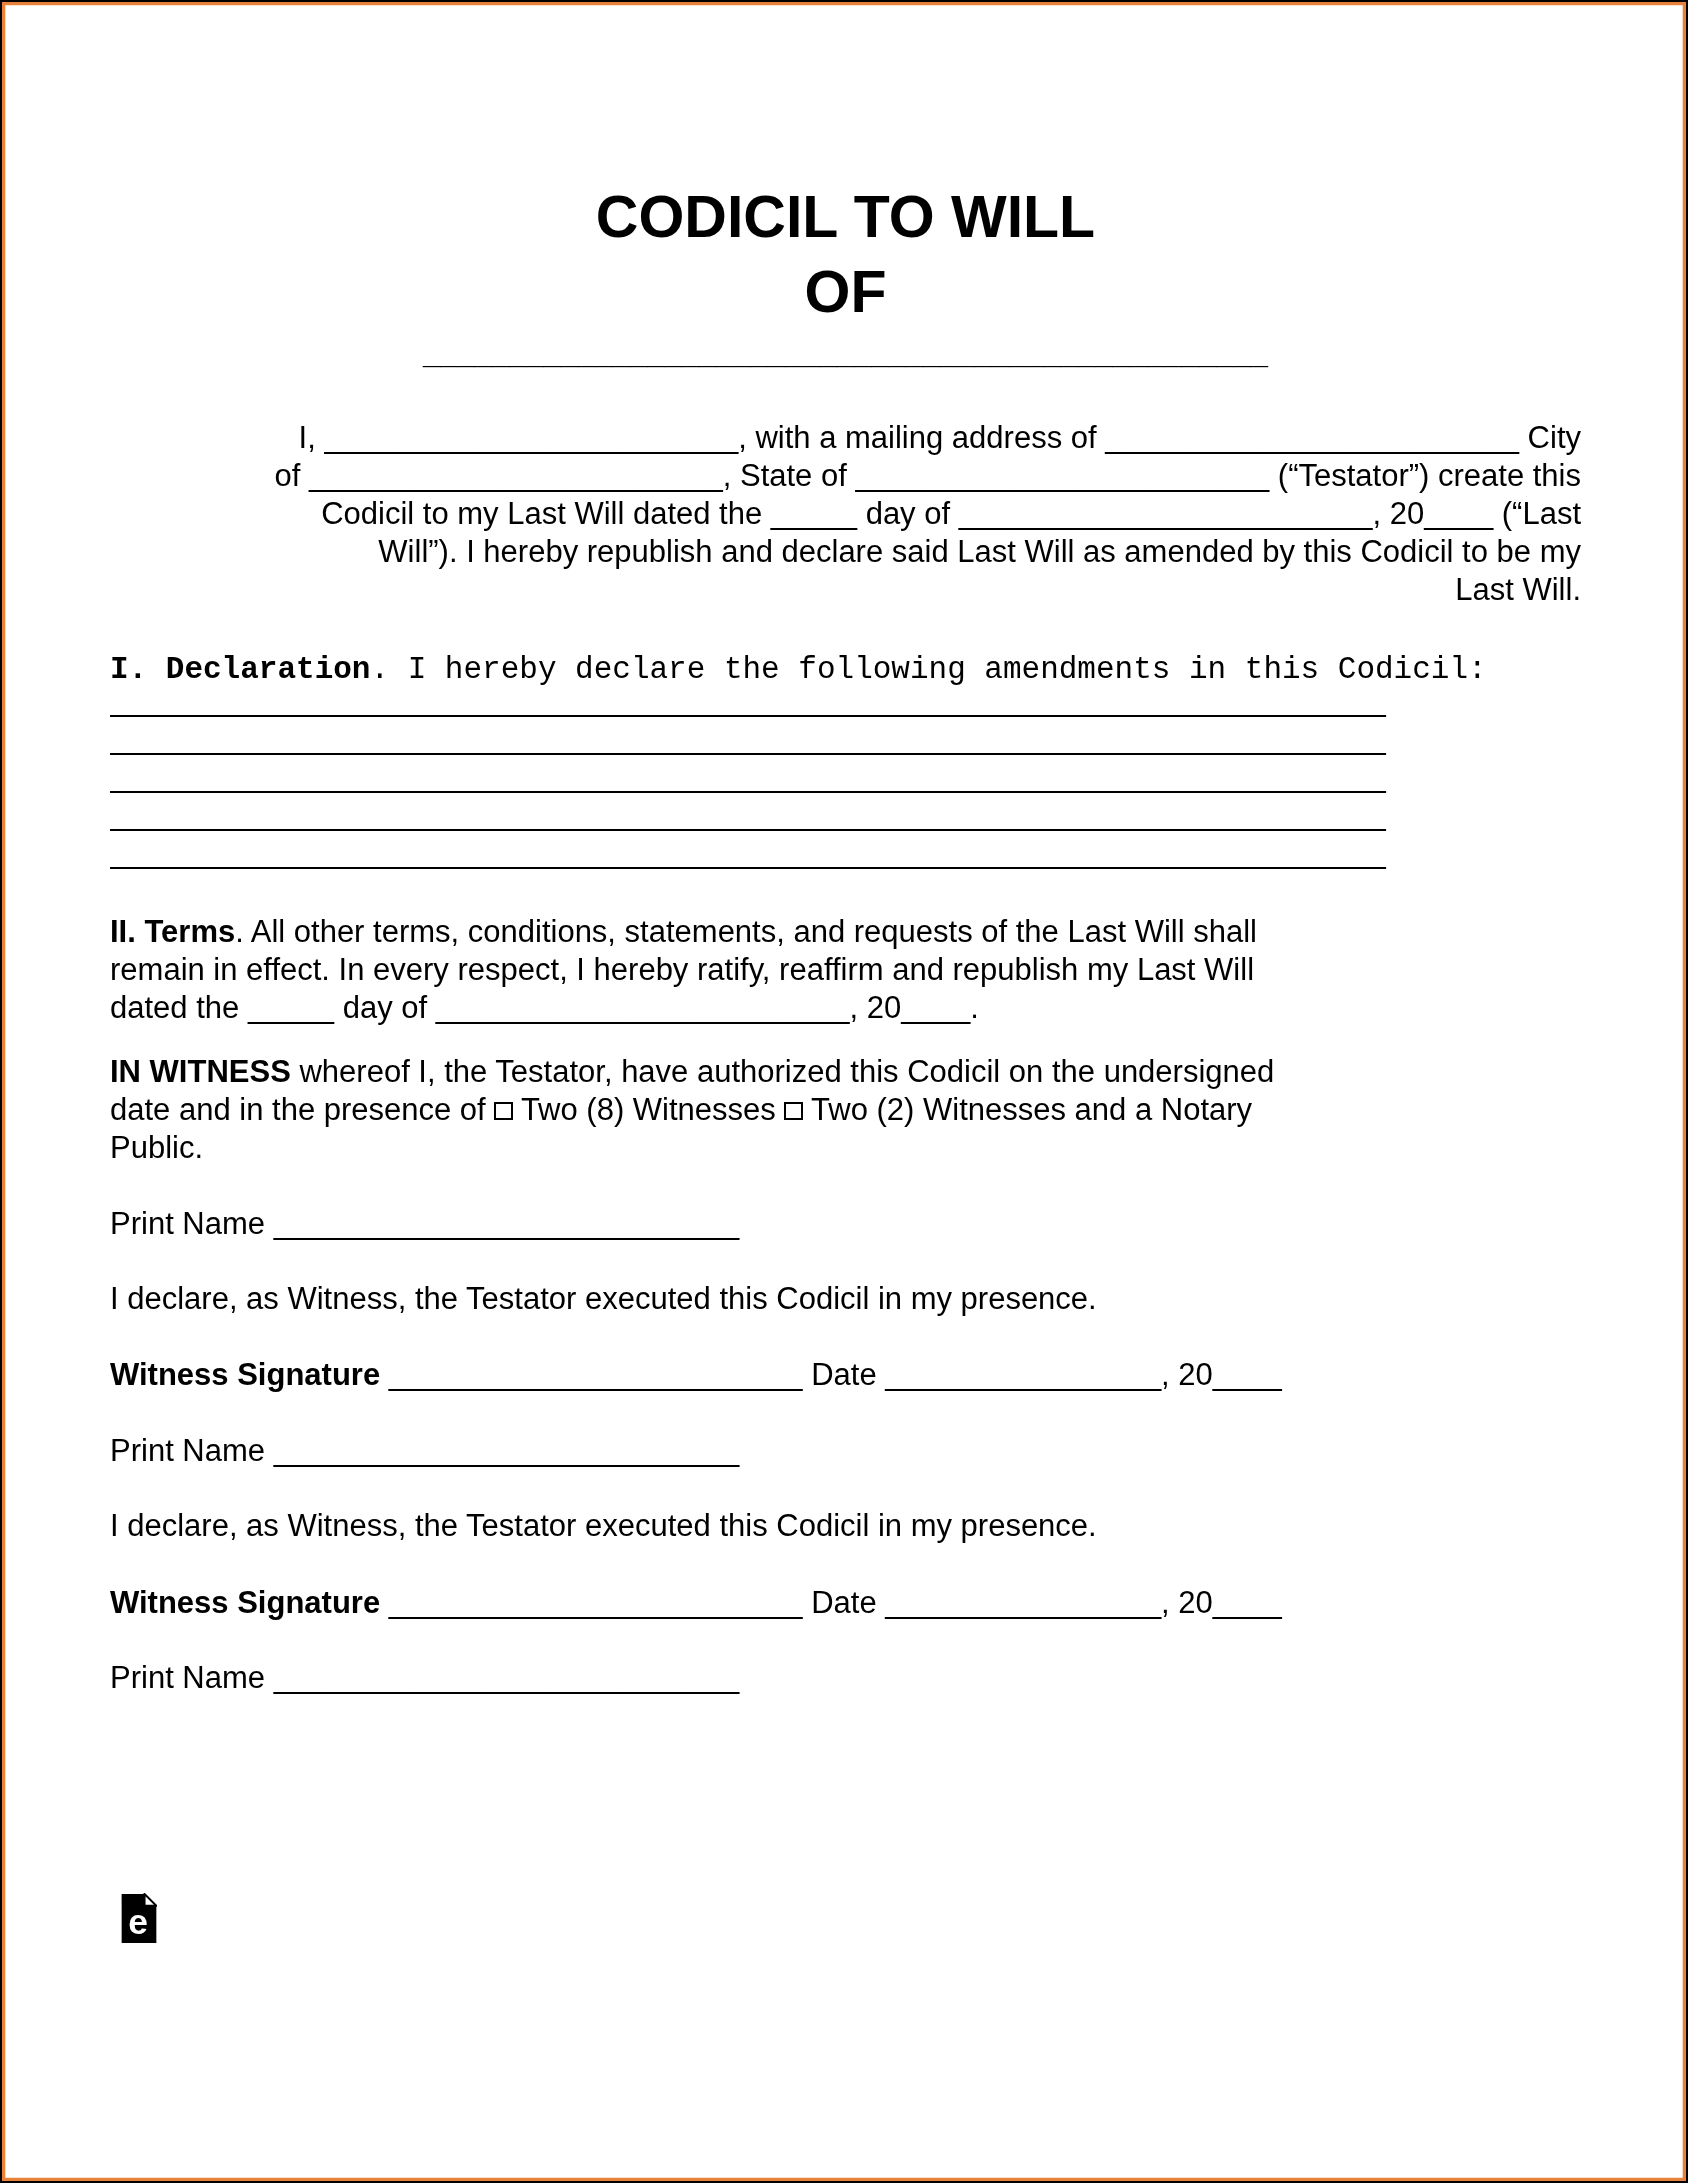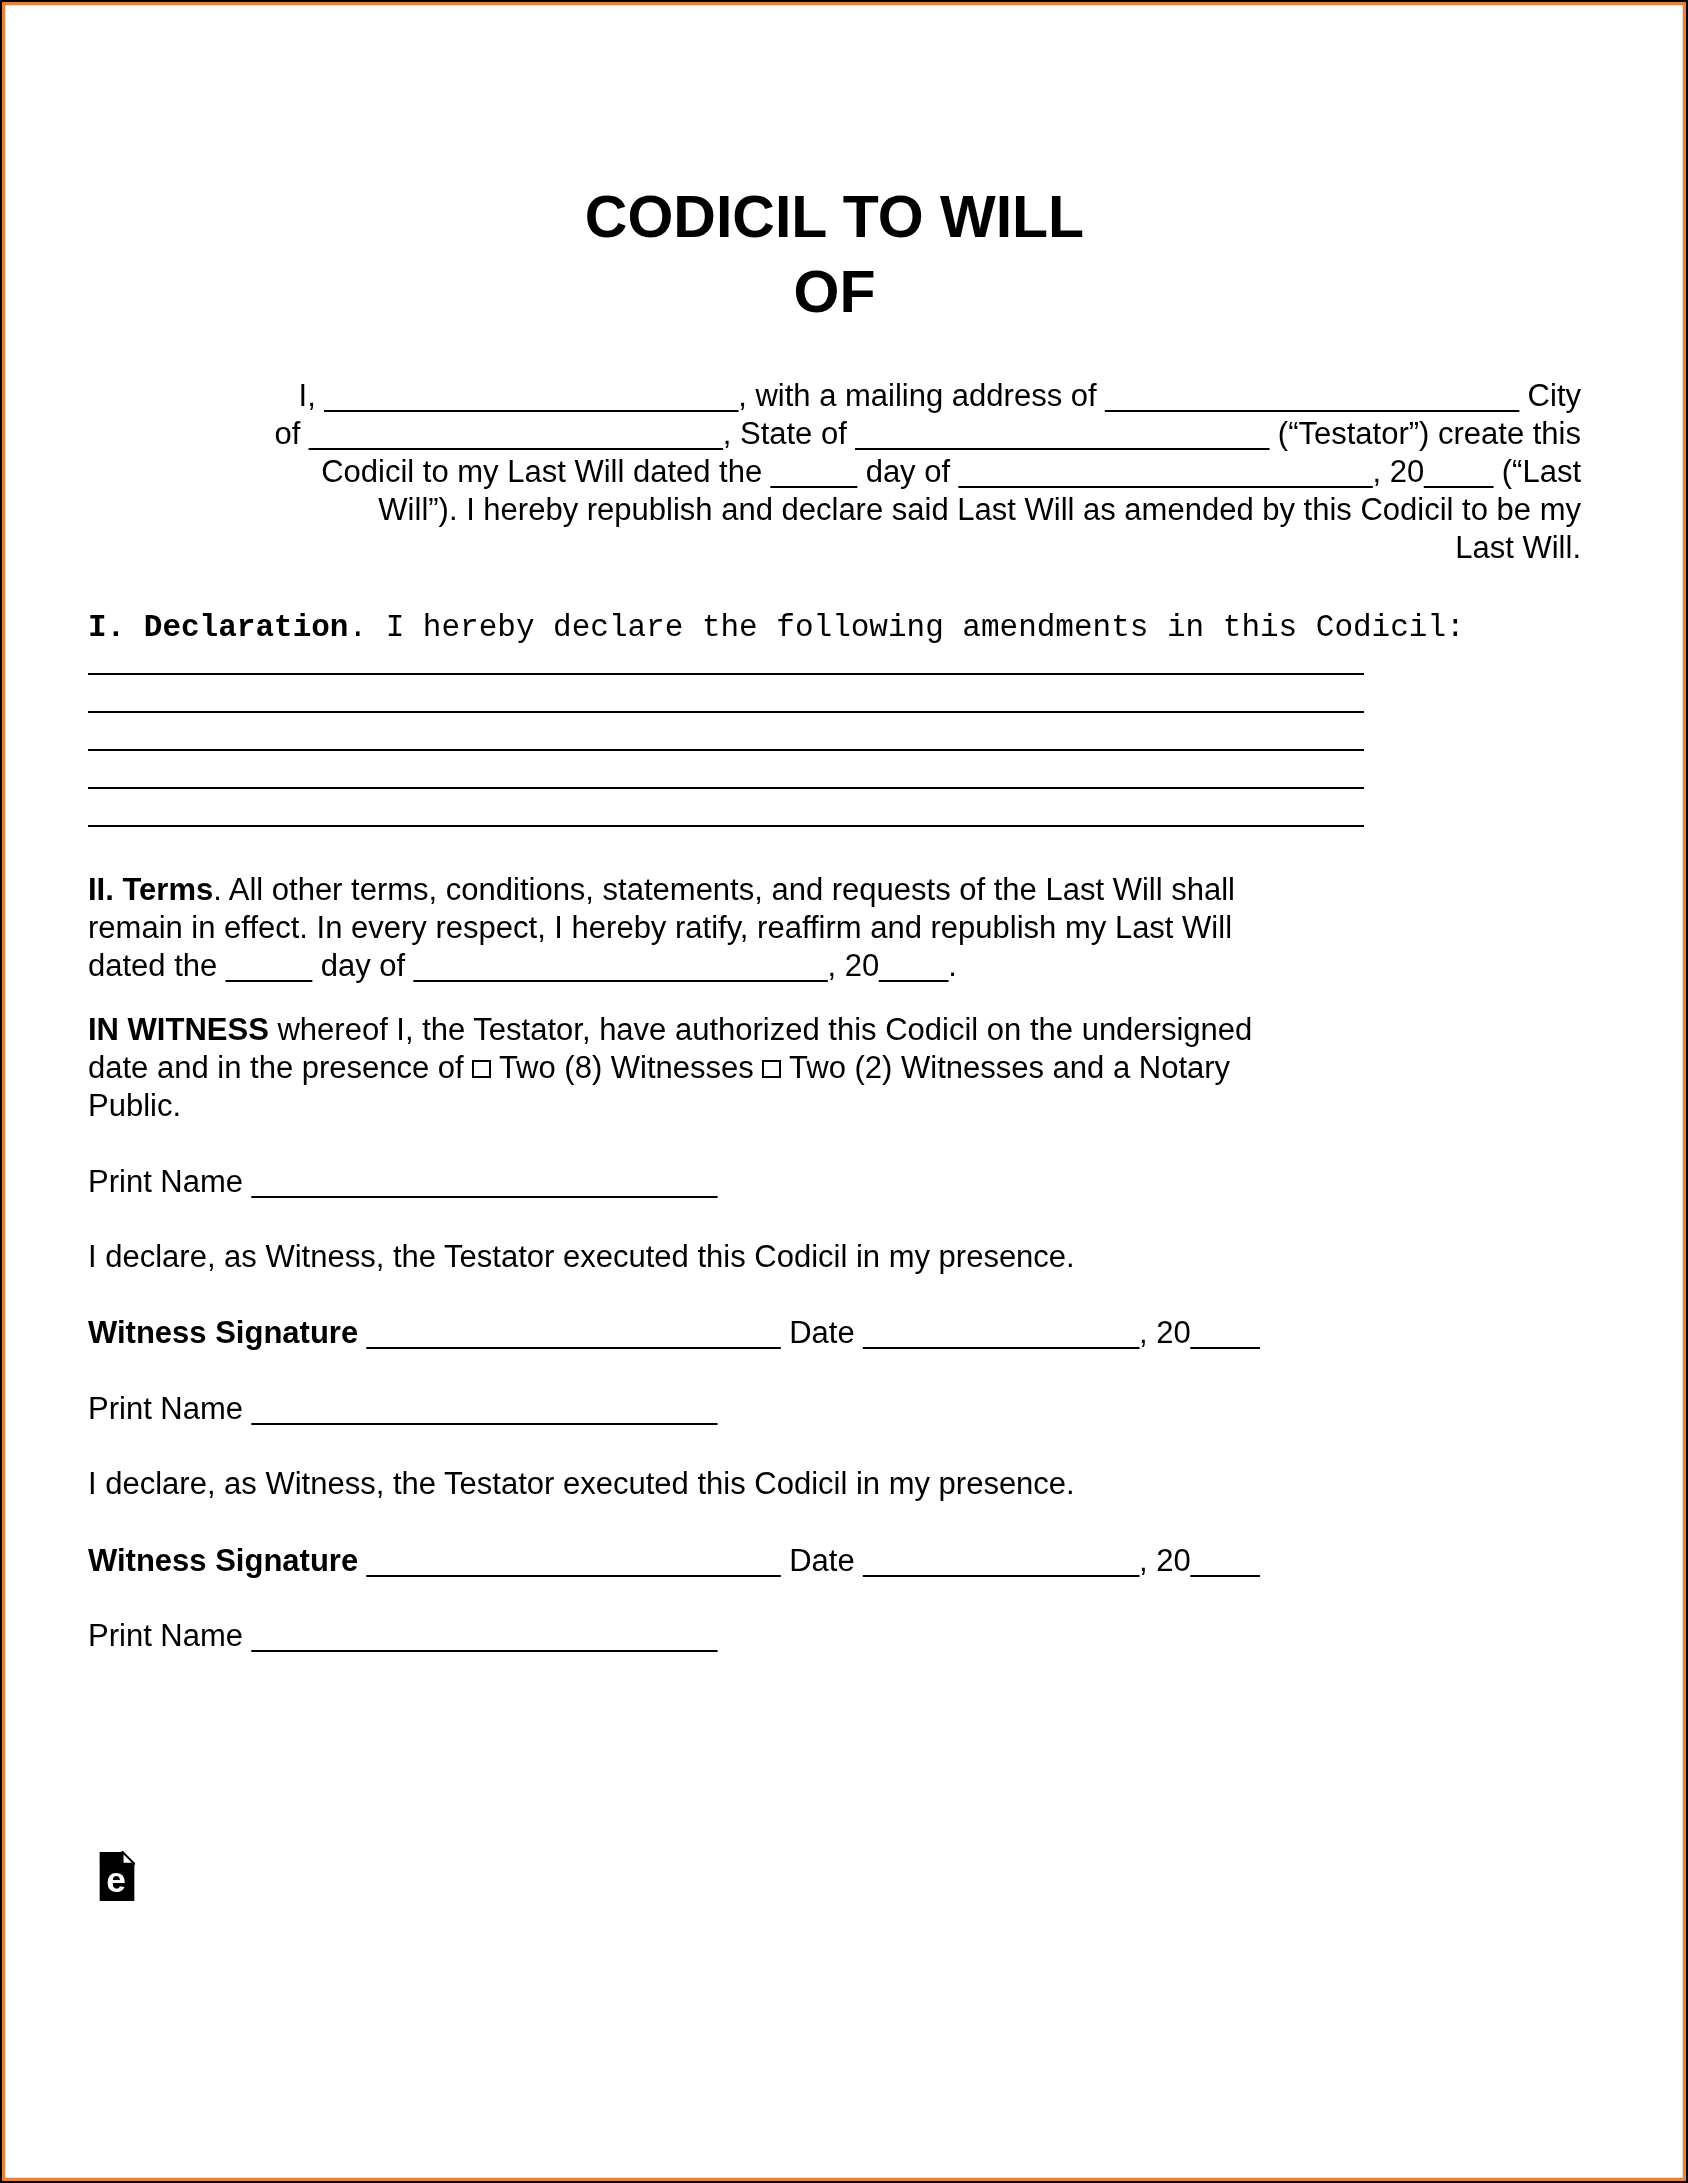--- a/index.html
+++ b/index.html
@@ -9,21 +9,21 @@
     width: 1688px;
     height: 2183px;
     background: #ffffff;
     border: 2px solid #000000;
     box-shadow: inset 0 0 0 3.3px #E8823B;
     font-family: "Liberation Sans", "DejaVu Sans", sans-serif;
     color: #000000;
     overflow: hidden;
   }
   .content {
-    padding: 0 105px 0 86px;
+    padding: 0 105px 0 108px;
     font-size: 31px;
     line-height: 38px;
   }
   .doc-title {
     margin-top: 178px;
     font-size: 59px;
     line-height: 75px;
     font-weight: bold;
     text-align: center;
     letter-spacing: 0;
@@ -64,20 +64,21 @@
 <body>
 
 <div class="page">
   <div class="content">
 
     <div class="doc-title">
       <div>CODICIL TO WILL</div>
       <div>OF</div>
     </div>
 
+    <div class="name-line">_________________________________________________</div>
 
     <p class="para intro"><span>I, ________________________, with a mailing address of ________________________ City
 of ________________________, State of ________________________ (“Testator”) create this
 Codicil to my Last Will dated the _____ day of ________________________, 20____ (“Last
 Will”). I hereby republish and declare said Last Will as amended by this Codicil to be my
 Last Will.</span></p>
 
     <p class="para decl-heading"><strong>I. Declaration</strong><span>. I hereby declare the following amendments in this Codicil:</span></p>
 
     <div class="decl-lines">

